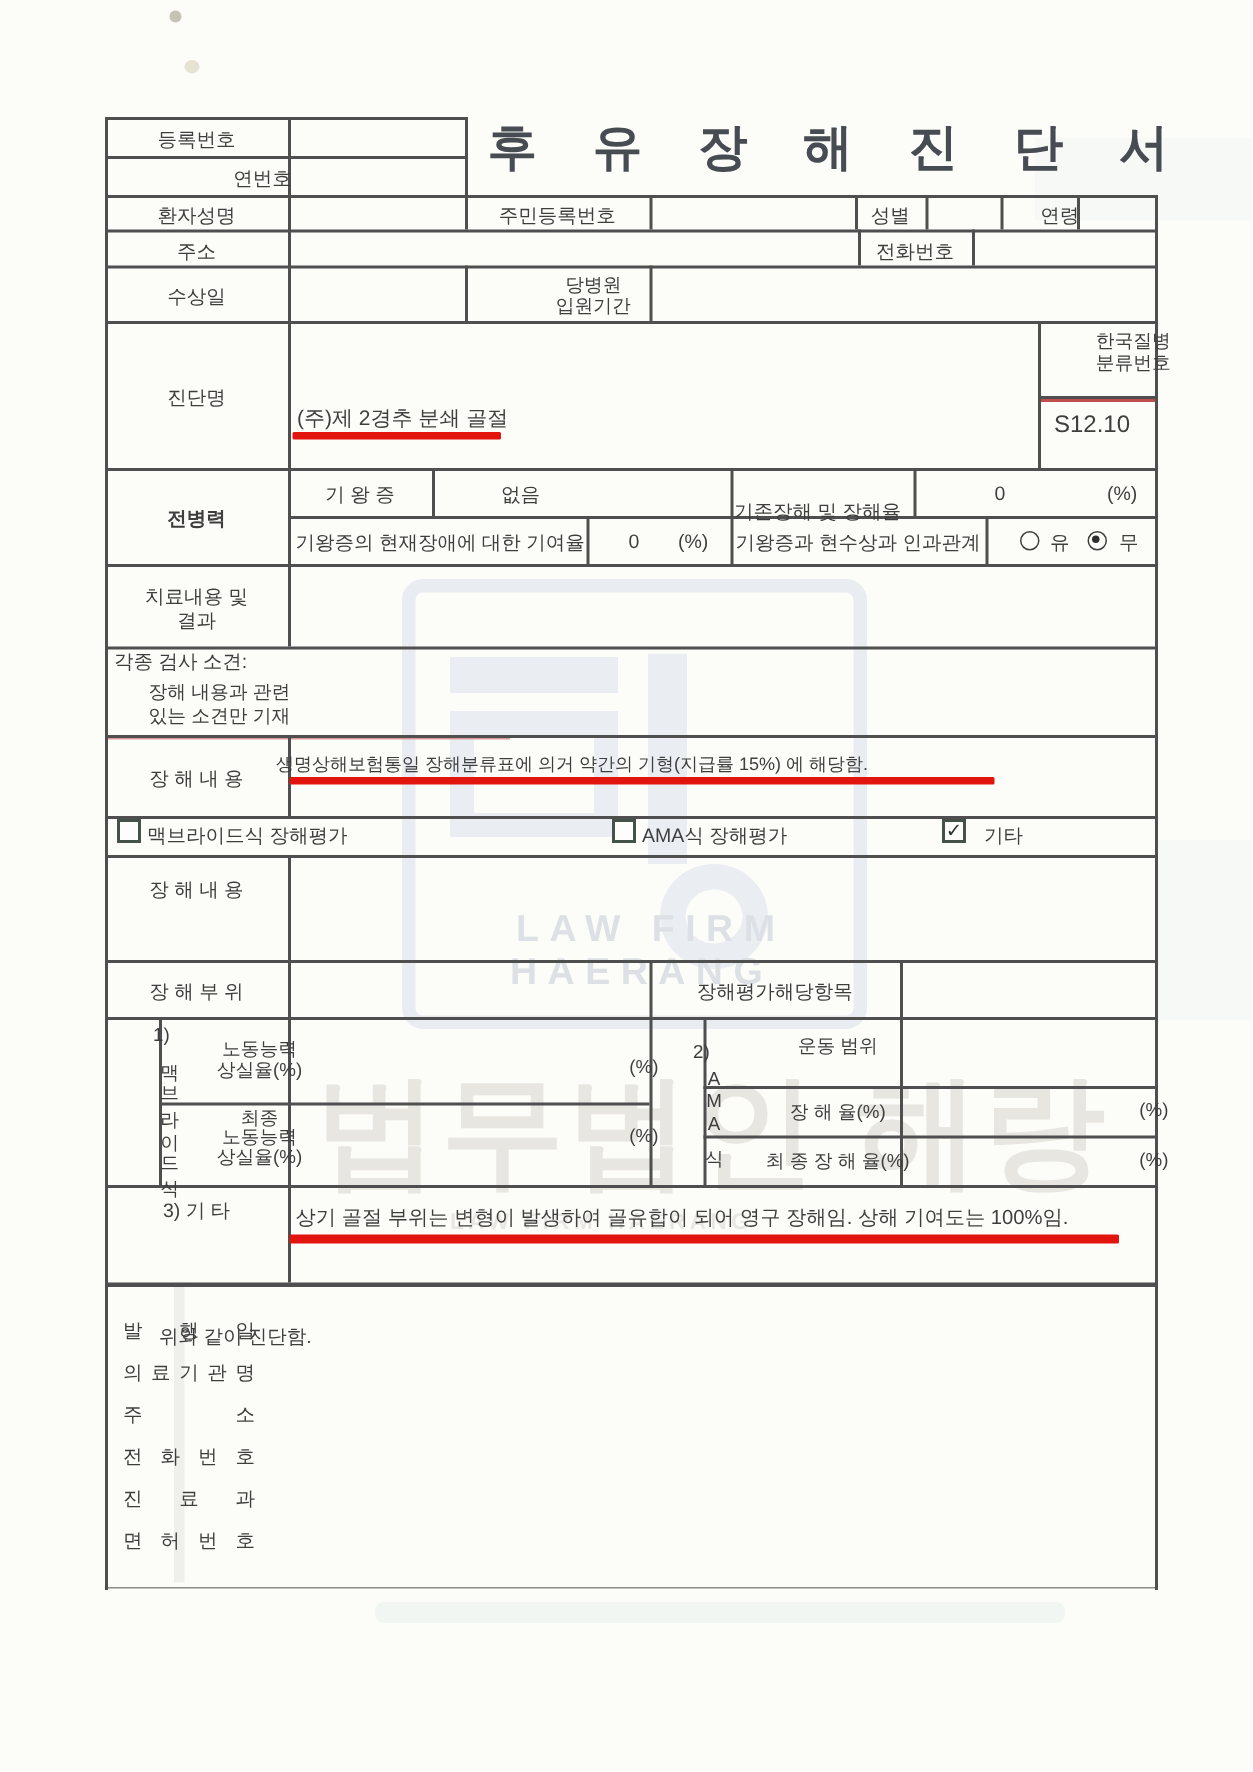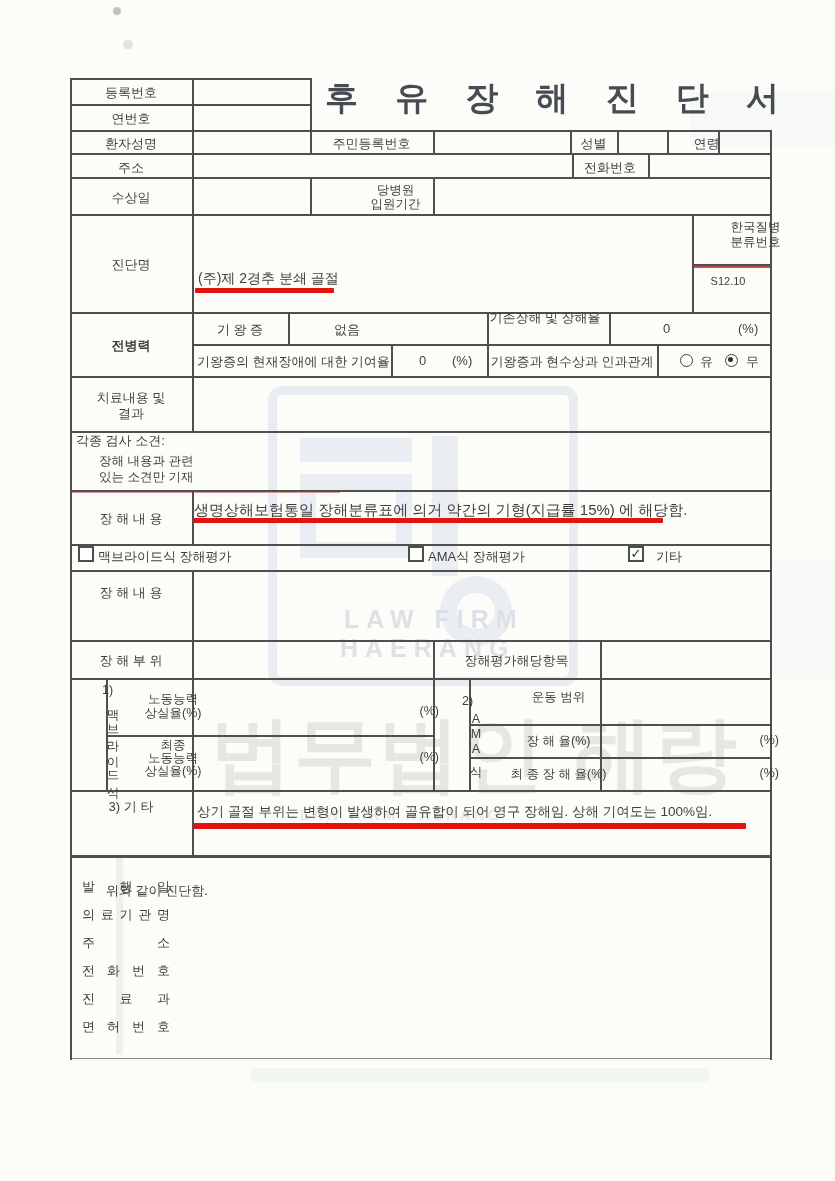--- a/index.html
+++ b/index.html
@@ -105,42 +105,42 @@
   <div class="vl" style="left:609px;top:312px;height:32px;"></div>
   <div class="vl" style="left:391px;top:344px;height:32px;"></div>
   <div class="vl" style="left:657px;top:344px;height:32px;"></div>
   <div class="vl" style="left:106px;top:678px;height:112px;"></div>
   <div class="vl" style="left:433px;top:640px;height:150px;"></div>
   <div class="vl" style="left:469px;top:678px;height:112px;"></div>
   <div class="vl" style="left:600px;top:640px;height:150px;"></div>
 
   <div class="t title" style="left:325px;top:76px;">후 유 장 해 진 단 서</div>
   <div class="t c" style="left:70px;top:84px;width:122px;">등록번호</div>
-  <div class="t c" style="left:70px;top:110px;width:122px;">연번호</div>
+  <div class="t c" style="left:70px;top:110px;width:122px;padding-left:44px;">연번호</div>
   <div class="t c" style="left:70px;top:135px;width:122px;">환자성명</div>
   <div class="t c" style="left:310px;top:135px;width:123px;">주민등록번호</div>
   <div class="t c" style="left:570px;top:135px;width:47px;">성별</div>
   <div class="t c" style="left:667px;top:135px;width:51px;padding-left:14px;">연령</div>
   <div class="t c" style="left:70px;top:159px;width:122px;">주소</div>
   <div class="t c" style="left:572px;top:159px;width:76px;">전화번호</div>
   <div class="t c" style="left:70px;top:189px;width:122px;">수상일</div>
   <div class="t c small" style="left:310px;top:182px;width:123px;">당병원</div>
   <div class="t c small" style="left:310px;top:196px;width:123px;">입원기간</div>
 
   <div class="t c" style="left:70px;top:256px;width:122px;">진단명</div>
   <div class="t" style="left:198px;top:270px;font-size:14px;">(주)제 2경추 분쇄 골절</div>
   <div class="redline" style="left:195px;top:288px;width:139px;"></div>
   <div class="t c small" style="left:692px;top:219px;width:79px;">한국질병</div>
   <div class="t c small" style="left:692px;top:234px;width:79px;">분류번호</div>
-  <div class="t c" style="left:692px;top:275px;width:72px;font-size:11px;">S12.10</div>
+  <div class="t c" style="left:692px;top:275px;width:72px;font-size:16px;">S12.10</div>
 
   <div class="t c" style="left:70px;top:337px;width:122px;font-weight:bold;">전병력</div>
   <div class="t c" style="left:192px;top:321px;width:96px;">기 왕 증</div>
   <div class="t" style="left:334px;top:321px;">없음</div>
-  <div class="t c" style="left:487px;top:309px;width:116px;">기존장해 및 장해율</div>
+  <div class="t c" style="left:487px;top:332px;width:116px;">기존장해 및 장해율</div>
   <div class="t" style="left:663px;top:321px;">0</div>
   <div class="t" style="left:738px;top:321px;">(%)</div>
   <div class="t" style="left:197px;top:353px;">기왕증의 현재장애에 대한 기여율</div>
   <div class="t" style="left:419px;top:353px;">0</div>
   <div class="t" style="left:452px;top:353px;">(%)</div>
   <div class="t c" style="left:487px;top:353px;width:170px;">기왕증과 현수상과 인과관계</div>
   <div class="radio" style="left:680px;top:354px;"></div>
   <div class="t" style="left:700px;top:353px;">유</div>
   <div class="radio" style="left:725px;top:354px;">
       <span class="dot"></span>
@@ -148,21 +148,21 @@
   <div class="t" style="left:746px;top:353px;">무</div>
 
   <div class="t c" style="left:70px;top:389px;width:122px;">치료내용 및</div>
   <div class="t c" style="left:70px;top:405px;width:122px;">결과</div>
 
   <div class="t" style="left:76px;top:432px;">각종 검사 소견:</div>
   <div class="t small" style="left:75px;top:453px;">장해 내용과 관련</div>
   <div class="t small" style="left:75px;top:469px;">있는 소견만 기재</div>
 
   <div class="t c" style="left:70px;top:510px;width:122px;">장 해 내 용</div>
-  <div class="t" style="left:194px;top:501px;font-size:15px;">생명상해보험통일 장해분류표에 의거 약간의 기형(지급률 15%) 에 해당함.</div>
+  <div class="t" style="left:184px;top:501px;font-size:12px;">생명상해보험통일 장해분류표에 의거 약간의 기형(지급률 15%) 에 해당함.</div>
   <div class="redline" style="left:193px;top:518px;width:470px;"></div>
 
   <div class="box" style="left: 78px; top: 546px;"></div>
   <div class="t" style="left:98px;top:548px;">맥브라이드식 장해평가</div>
   <div class="box" style="left:408px;top:546px;"></div>
   <div class="t" style="left:428px;top:548px;">AMA식 장해평가</div>
   <div class="box" style="left:628px;top:546px;"><span>✓</span></div>
   <div class="t" style="left:656px;top:548px;">기타</div>
 
   <div class="t c" style="left:70px;top:584px;width:122px;">장 해 내 용</div>

